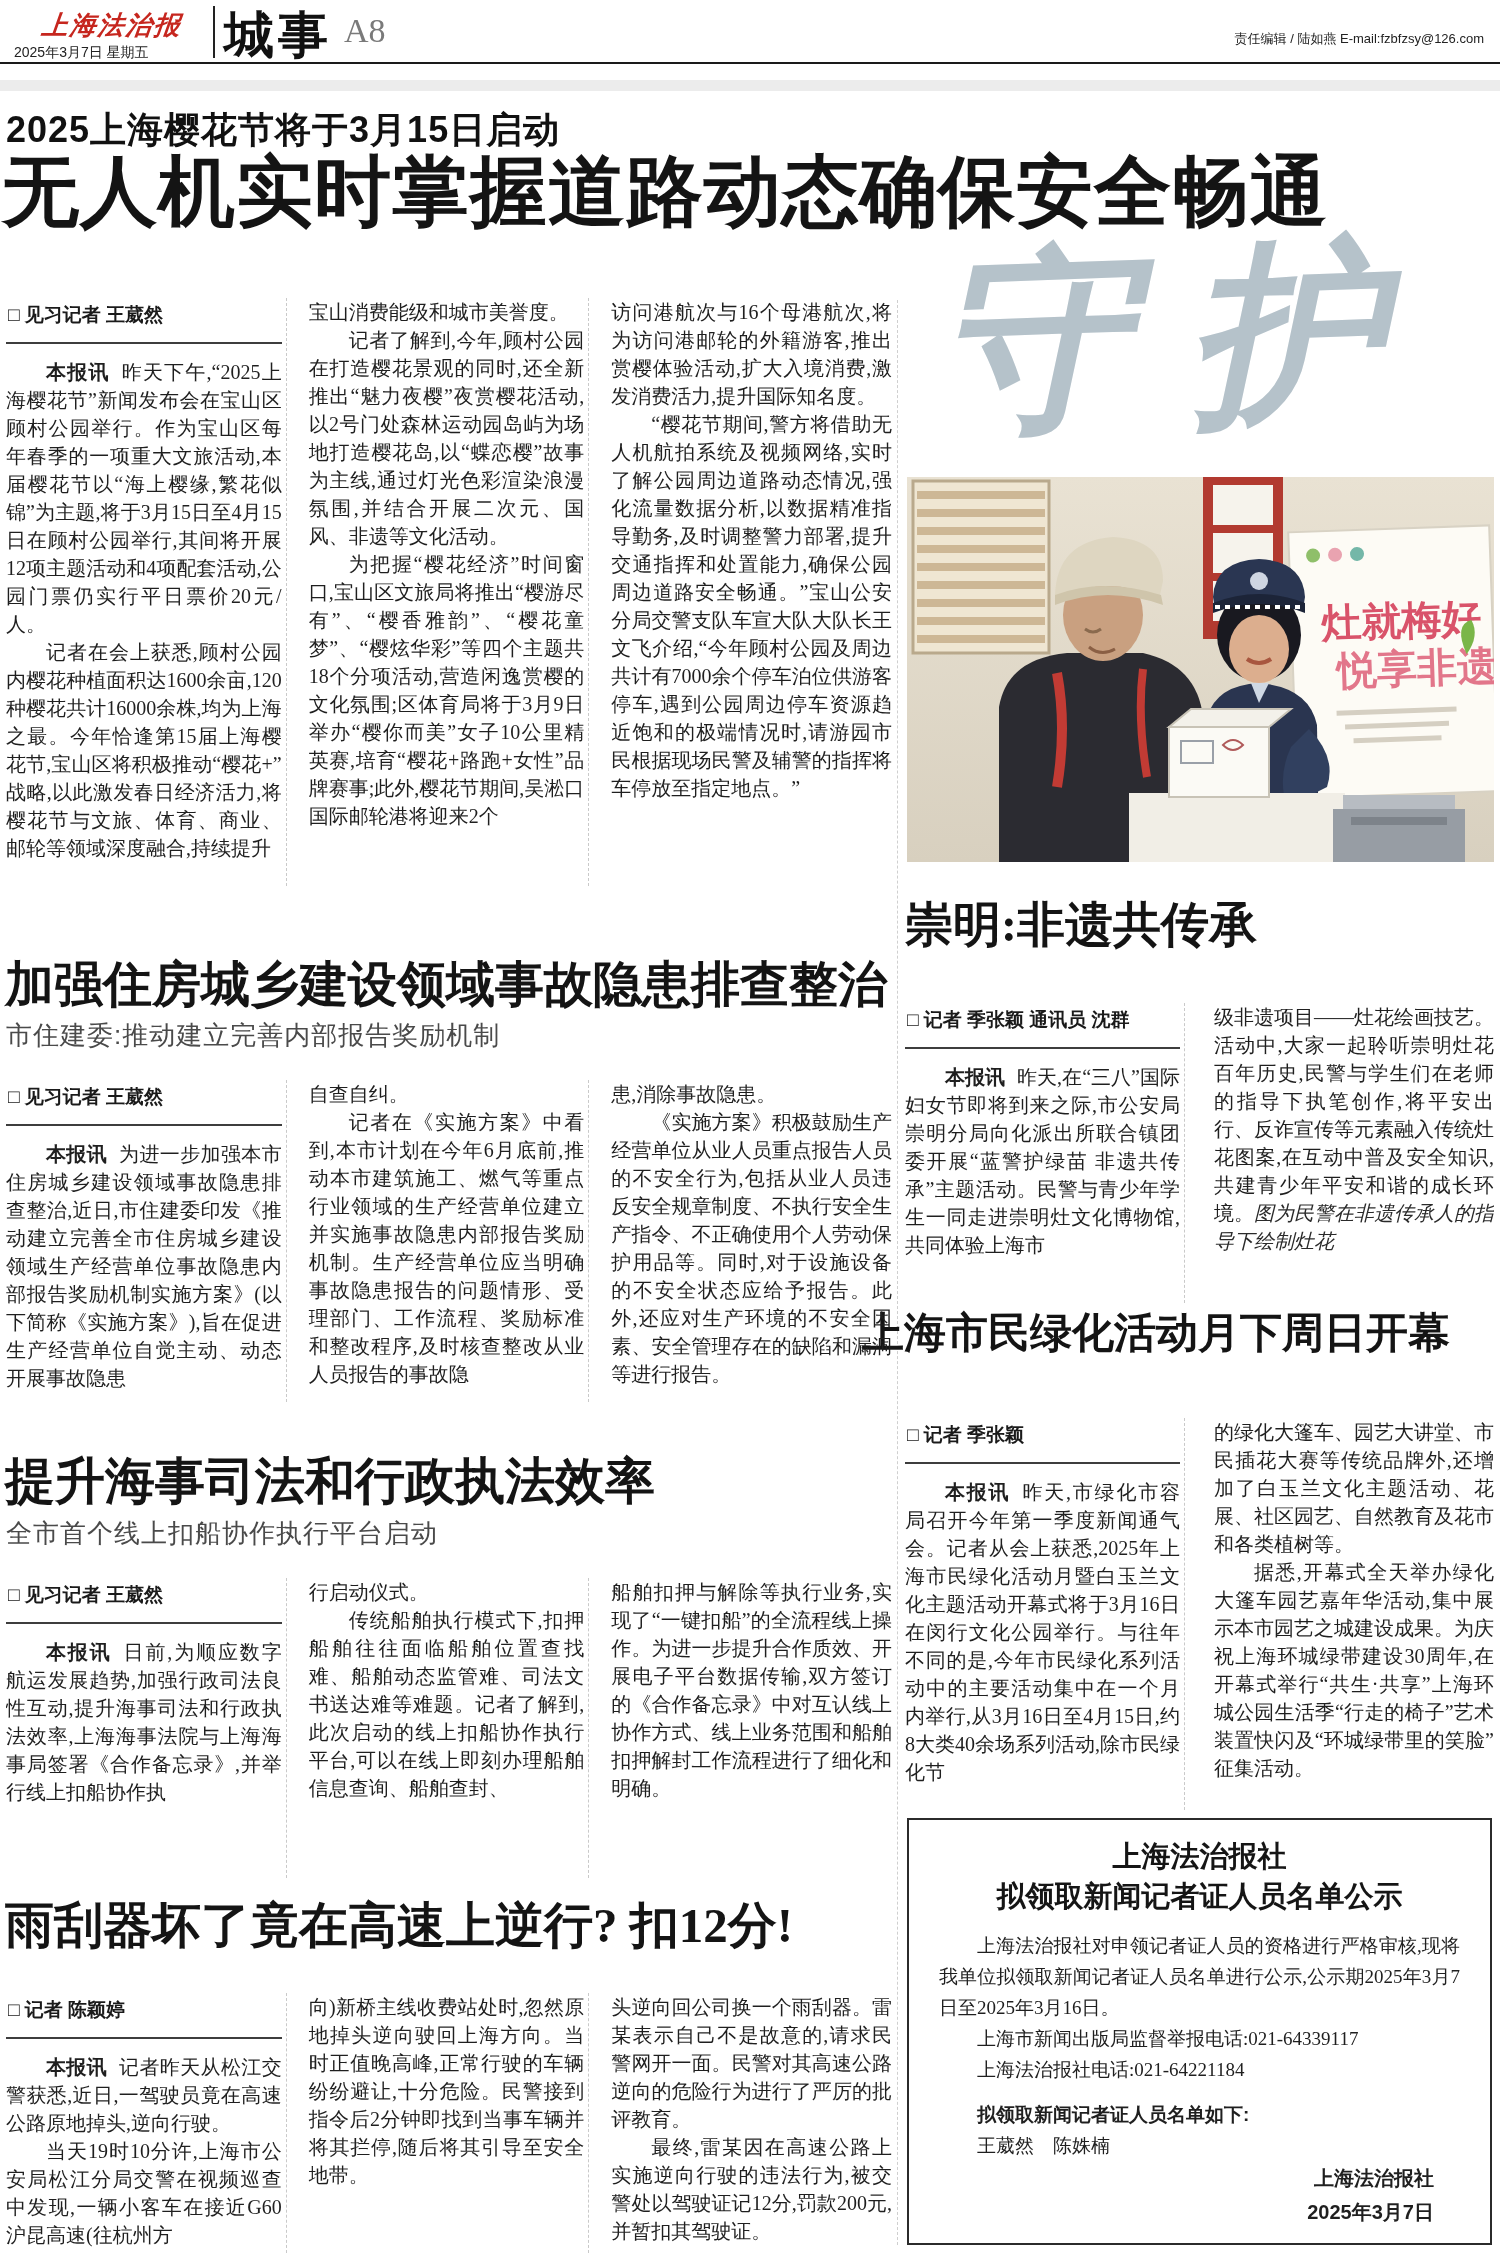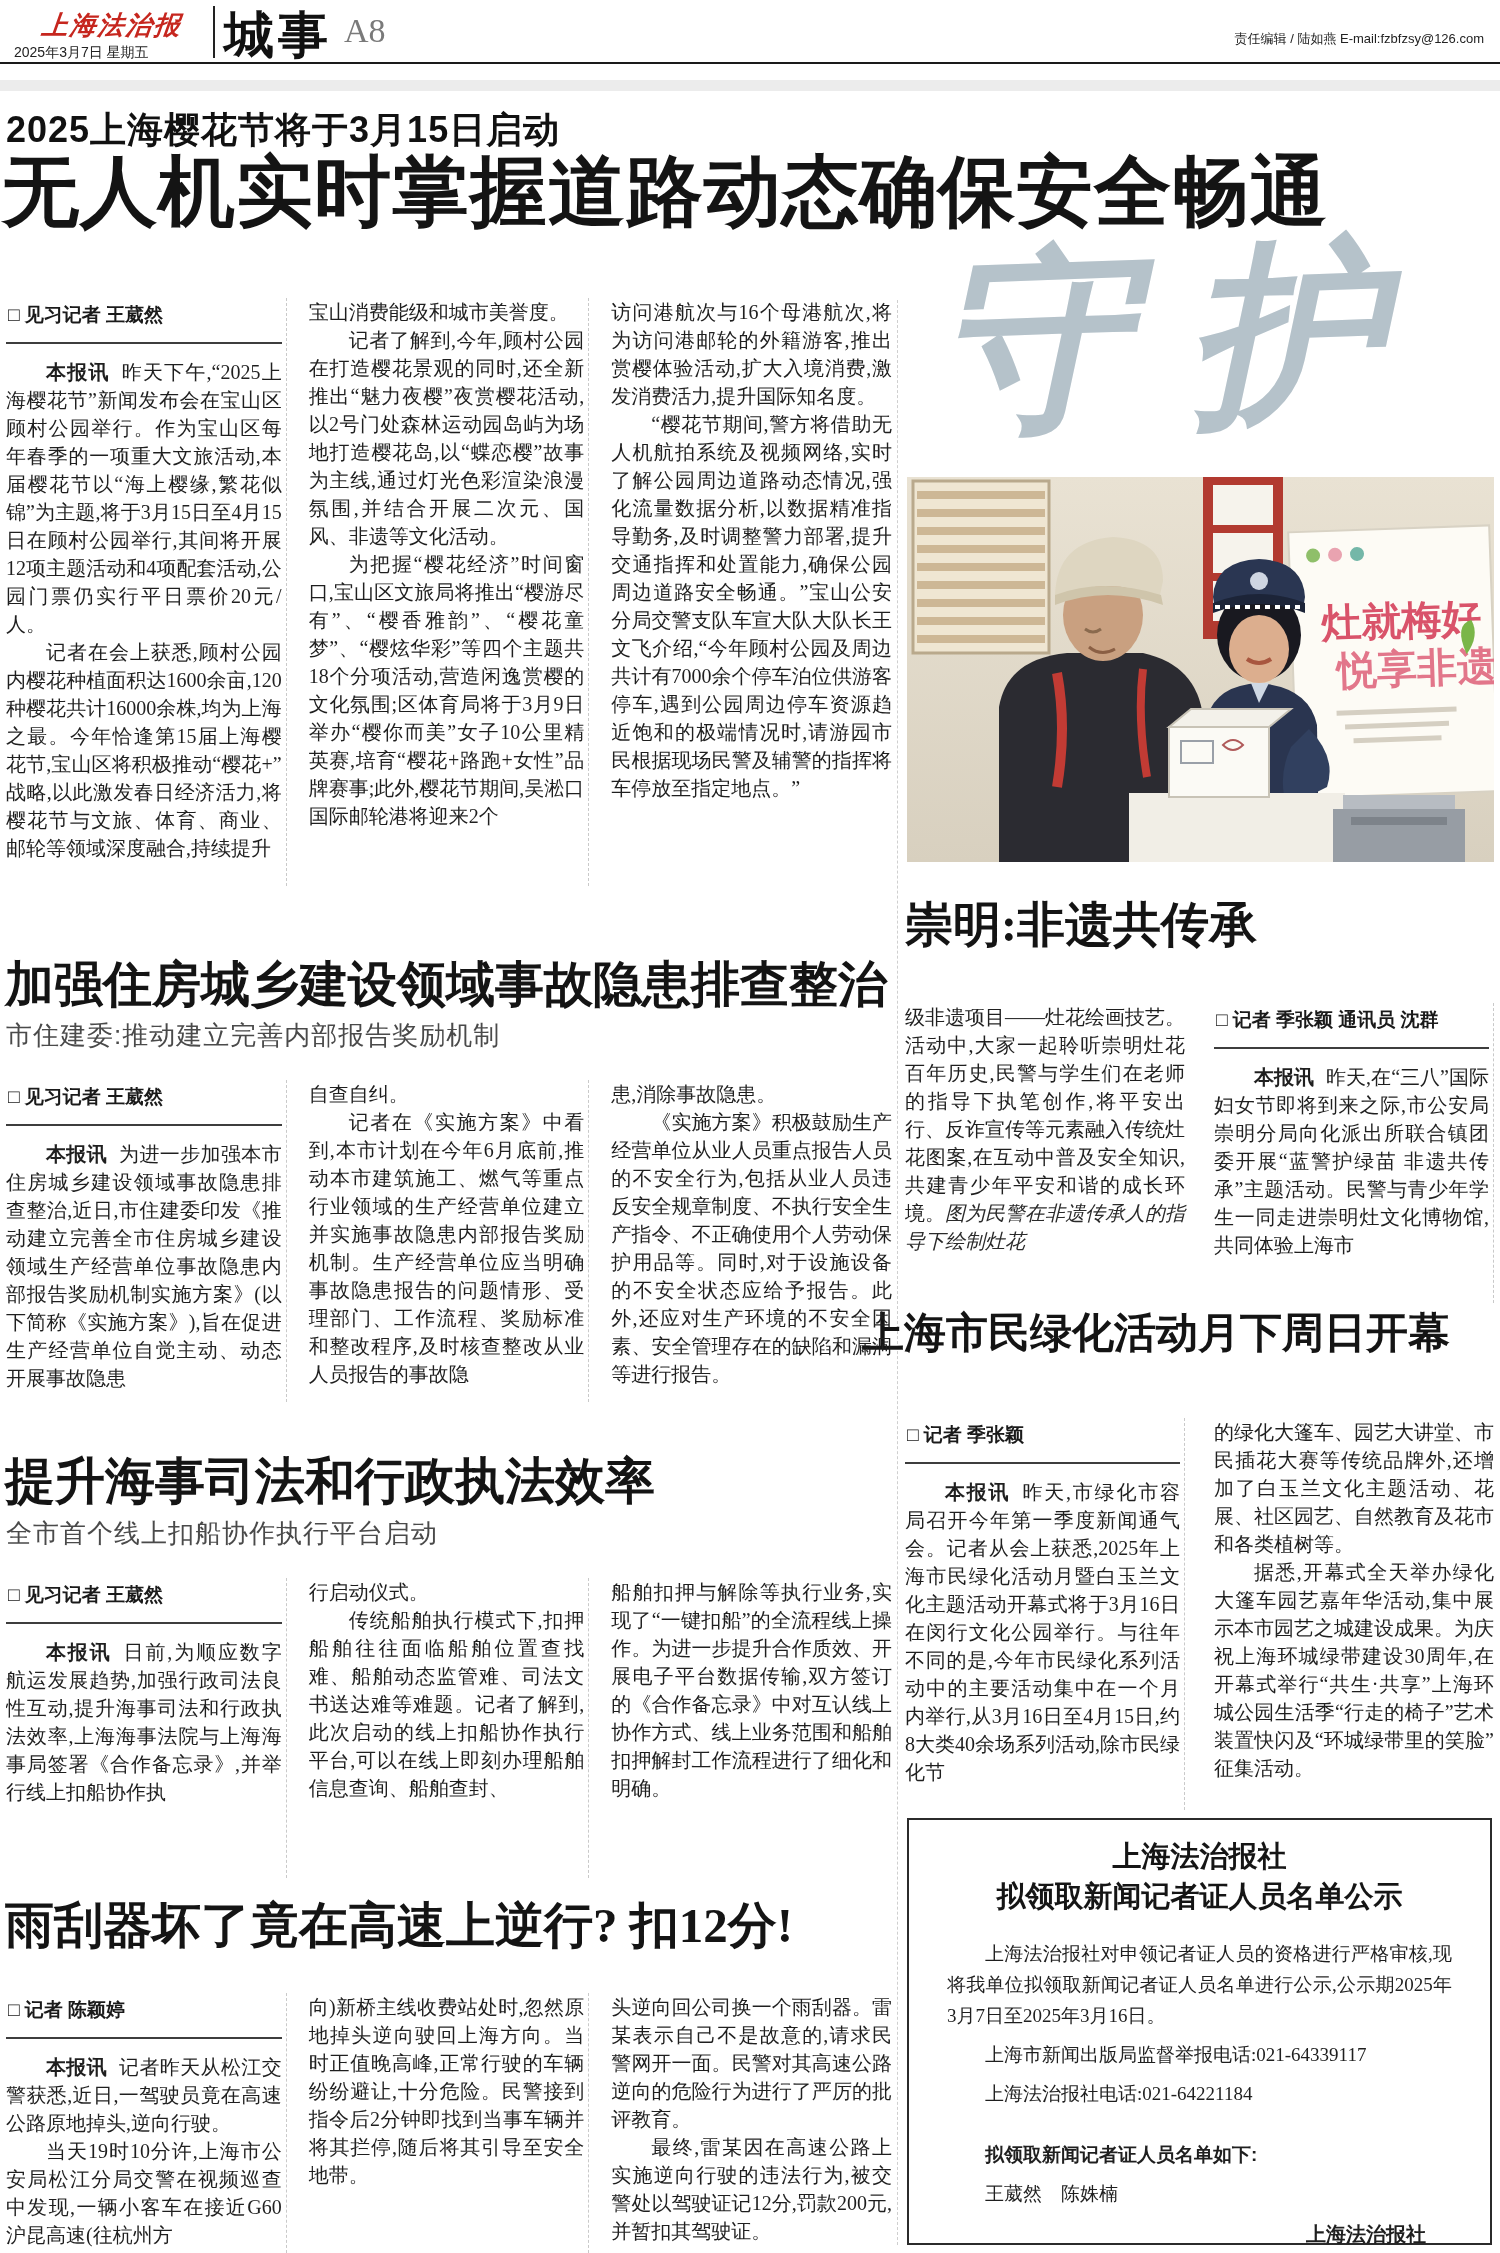--- a/index.html
+++ b/index.html
@@ -45,21 +45,21 @@
              font-size:195px;line-height:1;font-weight:700;font-style:italic;color:#b5c2ca;
              letter-spacing:58px;transform:rotate(-2deg);white-space:nowrap;
              text-shadow:3px 3px 0 #fff,-3px -3px 0 #fff,3px -3px 0 #fff,-3px 3px 0 #fff,0 0 12px #fff;}
   .photo{position:absolute;left:907px;top:477px;width:587px;height:385px;overflow:hidden;background:#e3dccd;}
   .photo svg{display:block;}
   
   .notice{position:absolute;left:907px;top:1818px;width:585px;height:427px;box-sizing:border-box;
           border:2px solid #2b2b2b;padding:16px 30px;}
   .notice .t{font-size:29px;font-weight:700;text-align:center;line-height:40px;
              font-family:"Liberation Sans","DejaVu Sans",sans-serif;color:#151515;}
-  .notice p{margin:8px;font-size:19px;line-height:31px;text-align:justify;text-indent:2em;color:#1f1f1f;}
+  .notice p{margin:0;font-size:19px;line-height:31px;text-align:justify;text-indent:2em;color:#1f1f1f;}
   .notice .gap{height:14px;}
   .notice .bold{font-weight:700;font-family:"Liberation Sans","DejaVu Sans",sans-serif;}
   .notice .sign{text-align:right;font-weight:700;font-size:20px;line-height:34px;padding-right:26px;
                 font-family:"Liberation Sans","DejaVu Sans",sans-serif;text-indent:0;}
   .v-divider{position:absolute;left:897px;top:300px;height:1945px;border-left:1px dashed #cfcfcf;}
 </style>
 </head>
 <body>
 
 <div class="page">
@@ -179,26 +179,26 @@
       <g>
         <rect x="436" y="318" width="112" height="18" fill="#b7bcc2"></rect>
         <rect x="426" y="332" width="132" height="53" fill="#979da4"></rect>
         <rect x="444" y="340" width="96" height="8" fill="#7d838a"></rect>
       </g>
     </svg>
   </div>
 
   <div class="sec-headline" style="left:905px;top:893px;font-size:48px;">崇明:非遗共传承</div>
   <div class="cols cols-2 art" style="left:905px;top:1003px;width:589px;height:300px;">
-    <div class="col">
-      <p class="noind"><span>级非遗项目——灶花绘画技艺。活动中,大家一起聆听崇明灶花百年历史,民警与学生们在老师的指导下执笔创作,将平安出行、反诈宣传等元素融入传统灶花图案,在互动中普及安全知识,共建青少年平安和谐的成长环境。</span><span class="kai">图为民警在非遗传承人的指导下绘制灶花</span></p>
-    </div>
     <div class="col dash">
       <div class="byline">□ 记者 季张颖 通讯员 沈群</div>
       <p><span class="lab">本报讯</span><span>昨天,在“三八”国际妇女节即将到来之际,市公安局崇明分局向化派出所联合镇团委开展“蓝警护绿苗 非遗共传承”主题活动。民警与青少年学生一同走进崇明灶文化博物馆,共同体验上海市</span></p>
+    </div>
+    <div class="col">
+      <p class="noind"><span>级非遗项目——灶花绘画技艺。活动中,大家一起聆听崇明灶花百年历史,民警与学生们在老师的指导下执笔创作,将平安出行、反诈宣传等元素融入传统灶花图案,在互动中普及安全知识,共建青少年平安和谐的成长环境。</span><span class="kai">图为民警在非遗传承人的指导下绘制灶花</span></p>
     </div>
   </div>
 
   <div class="sec-headline" style="left:862px;top:1305px;font-size:42px;text-align:center;">上海市民绿化活动月下周日开幕</div>
   <div class="cols cols-2 art" style="left:905px;top:1418px;width:589px;height:392px;">
     <div class="col dash">
       <div class="byline">□ 记者 季张颖</div>
       <p><span class="lab">本报讯</span><span>昨天,市绿化市容局召开今年第一季度新闻通气会。记者从会上获悉,2025年上海市民绿化活动月暨白玉兰文化主题活动开幕式将于3月16日在闵行文化公园举行。与往年不同的是,今年市民绿化系列活动中的主要活动集中在一个月内举行,从3月16日至4月15日,约8大类40余场系列活动,除市民绿化节</span></p>
     </div>
     <div class="col">

